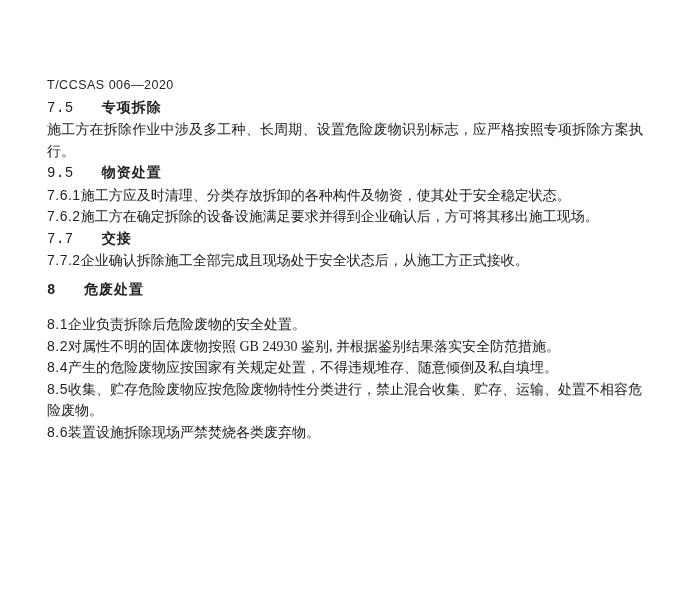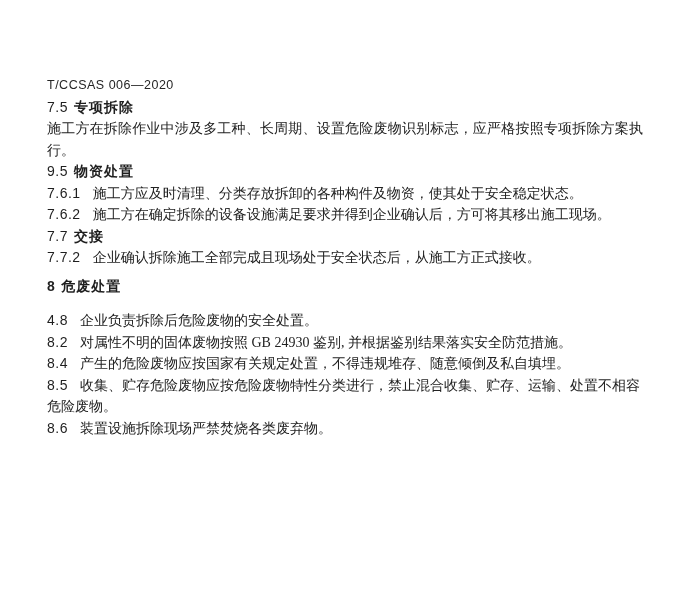--- a/index.html
+++ b/index.html
@@ -29,22 +29,23 @@
     color: #262626;
   }
   .clause-heading {
     font-family: "Liberation Sans", sans-serif;
     font-size: 14px;
     line-height: 21.5px;
     margin: 0;
   }
   .clause-heading .num {
     font-weight: 400;
-    margin-right: 6px;
+    margin-right: 28px;
     letter-spacing: 0.5px;
+    font-family: Liberation Mono, monospace;
   }
   .clause-heading .title {
     font-weight: 700;
     letter-spacing: 1px;
   }
   .chapter-heading {
     margin-top: 7px;
     margin-bottom: 13px;
   }
   .chapter-heading .num {
@@ -60,21 +61,21 @@
   }
   .item-para {
     font-size: 14px;
     line-height: 21.5px;
     margin: 0;
     color: #222222;
   }
   .item-para .num {
     font-family: "Liberation Sans", sans-serif;
     letter-spacing: 0.5px;
-    margin-right: 12px;
+    margin-right: 0;
     color: #1f1f1f;
   }
   .end-rule {
     position: relative;
     margin-top: 33px;
     margin-left: 173px;
     width: 180px;
     height: 2px;
     background: #3a3a3a;
   }
@@ -105,21 +106,21 @@
 
     <p class="item-para"><span class="num">7.6.2</span><span>施工方在确定拆除的设备设施满足要求并得到企业确认后，方可将其移出施工现场。</span></p>
 
     <p class="clause-heading"><span class="num">7.7</span><span class="title">交接</span></p>
 
 
     <p class="item-para"><span class="num">7.7.2</span><span>企业确认拆除施工全部完成且现场处于安全状态后，从施工方正式接收。</span></p>
 
     <p class="clause-heading chapter-heading"><span class="num">8</span><span class="title">危废处置</span></p>
 
-    <p class="item-para"><span class="num">4.8</span><span>企业负责拆除后危险废物的安全处置。</span></p>
+    <p class="item-para"><span class="num">8.1</span><span>企业负责拆除后危险废物的安全处置。</span></p>
 
     <p class="item-para"><span class="num">8.2</span><span>对属性不明的固体废物按照 GB 24930 鉴别, 并根据鉴别结果落实安全防范措施。</span></p>
 
 
     <p class="item-para"><span class="num">8.4</span><span>产生的危险废物应按国家有关规定处置，不得违规堆存、随意倾倒及私自填埋。</span></p>
 
     <p class="item-para"><span class="num">8.5</span><span>收集、贮存危险废物应按危险废物特性分类进行，禁止混合收集、贮存、运输、处置不相容危险废物。</span></p>
 
     <p class="item-para"><span class="num">8.6</span><span>装置设施拆除现场严禁焚烧各类废弃物。</span></p>
 

